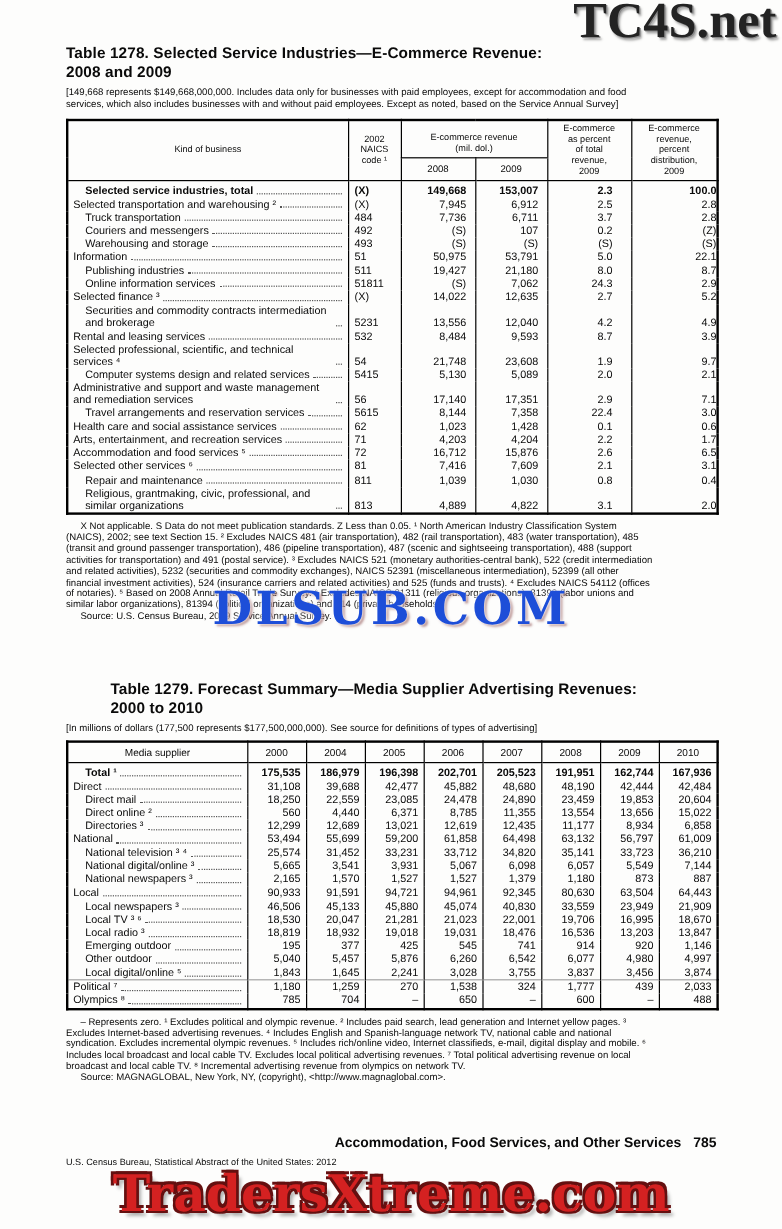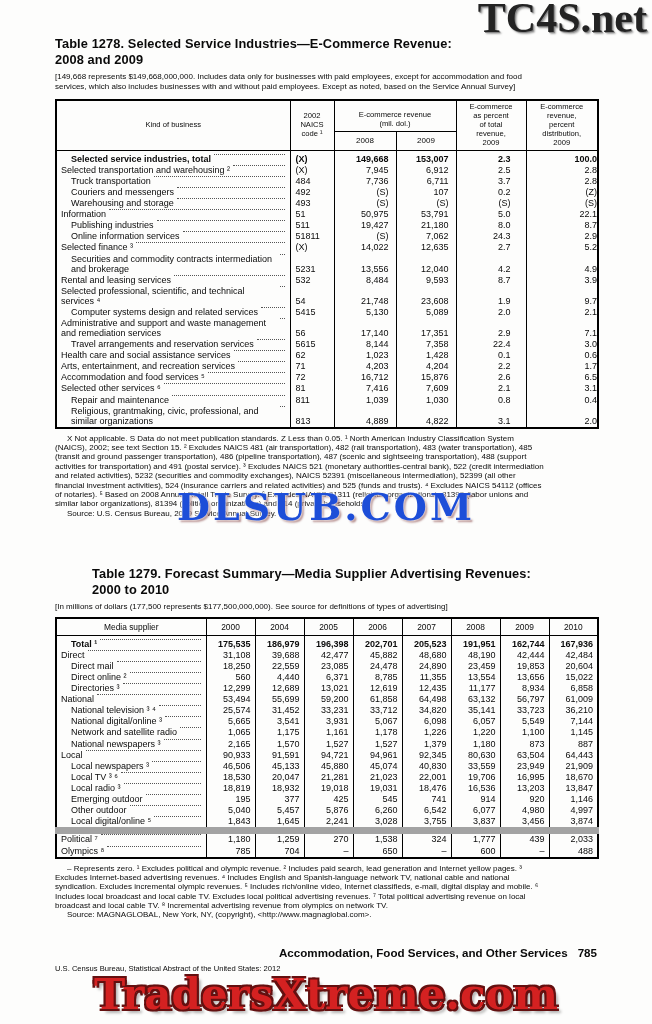--- a/index.html
+++ b/index.html
@@ -31,26 +31,26 @@
   .t1279 td{font-size:9px;line-height:1.18;vertical-align:bottom;padding:0 3px 0.5px 4px;}
   .t1279 tbody tr:first-child td{padding-top:2.5px;}
 
   .vl{border-left:1px solid #000;}
   td.num{text-align:right;padding-right:7px;}
   td.code{text-align:left;padding-left:5px;}
   td.pr14{padding-right:15px;}
   td.pr12{padding-right:0;}
   .t1279 td.num{padding-right:4px;}
 
-  .lbl{display:flex;align-items:flex-start;}
+  .lbl{display:flex;align-items:flex-end;}
   .lbl .t{flex:0 1 auto;}
   .lbl .dots{flex:1 1 auto;min-width:5px;border-bottom:1.3px dotted #555;margin:0 2px 2px 3px;}
   tr.indent-1 .lbl{padding-left:10px;}
   tr.bold-true td{font-weight:bold;}
-  tr.ruleTop-true td{border-top:7px solid #a3a3a3;margin-top:10px;}
+  tr.ruleTop-true td{border-top:1px solid #a3a3a3;margin-top:10px;}
 
   .sect2{margin-top:48px;margin-left:37px;}
 
   .footer-sec{position:absolute;right:55px;top:946px;font-size:11.6px;font-weight:bold;text-align:right;}
   .footer-sec .pageno{margin-left:10px;}
   .footer-bureau{position:absolute;left:55px;top:964px;font-size:7.6px;}
 
   .wm{position:absolute;z-index:5;white-space:nowrap;}
   .wm-tc4s{
     top:-6px;right:5px;
@@ -578,36 +578,20 @@
     <td class="num vl">5,665</td>
     <td class="num vl">3,541</td>
     <td class="num vl">3,931</td>
     <td class="num vl">5,067</td>
     <td class="num vl">6,098</td>
     <td class="num vl">6,057</td>
     <td class="num vl">5,549</td>
     <td class="num vl">7,144</td>
   </tr>
 
-  <tr class="indent-1">
-    <td>
-      <div class="lbl">
-              <span class="t">Network and satellite radio</span>
-              <span class="dots"></span>
-            </div>
-    </td>
-    <td class="num vl">1,065</td>
-    <td class="num vl">1,175</td>
-    <td class="num vl">1,161</td>
-    <td class="num vl">1,178</td>
-    <td class="num vl">1,226</td>
-    <td class="num vl">1,220</td>
-    <td class="num vl">1,100</td>
-    <td class="num vl">1,145</td>
-  </tr>
 
   <tr class="indent-1">
     <td>
       <div class="lbl">
               <span class="t">National newspapers ³</span>
               <span class="dots"></span>
             </div>
     </td>
     <td class="num vl">2,165</td>
     <td class="num vl">1,570</td>

